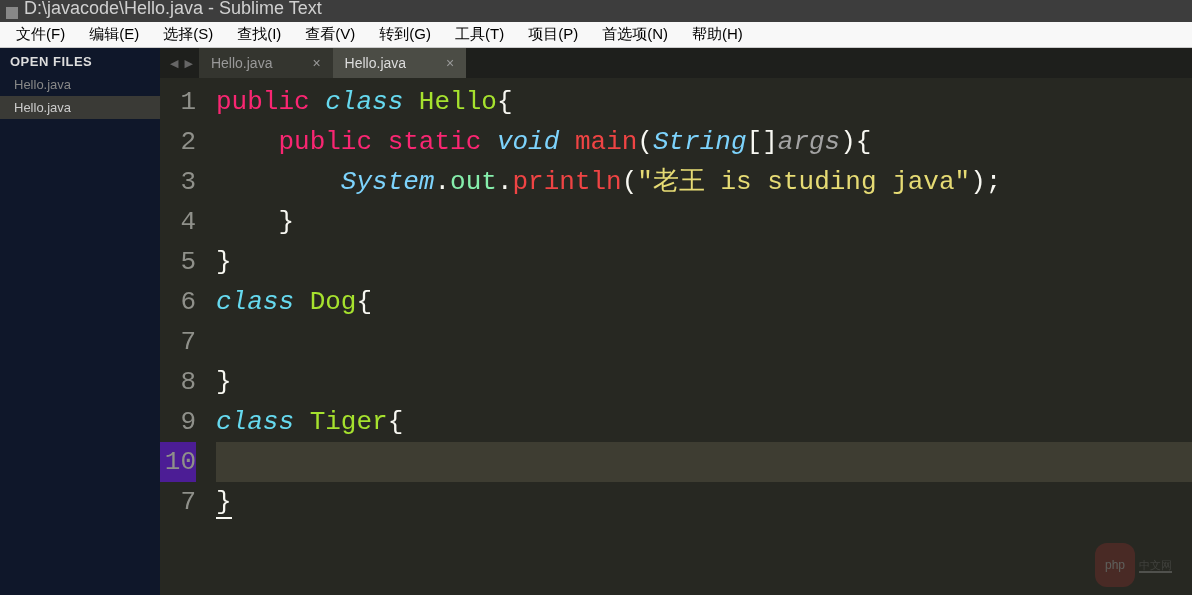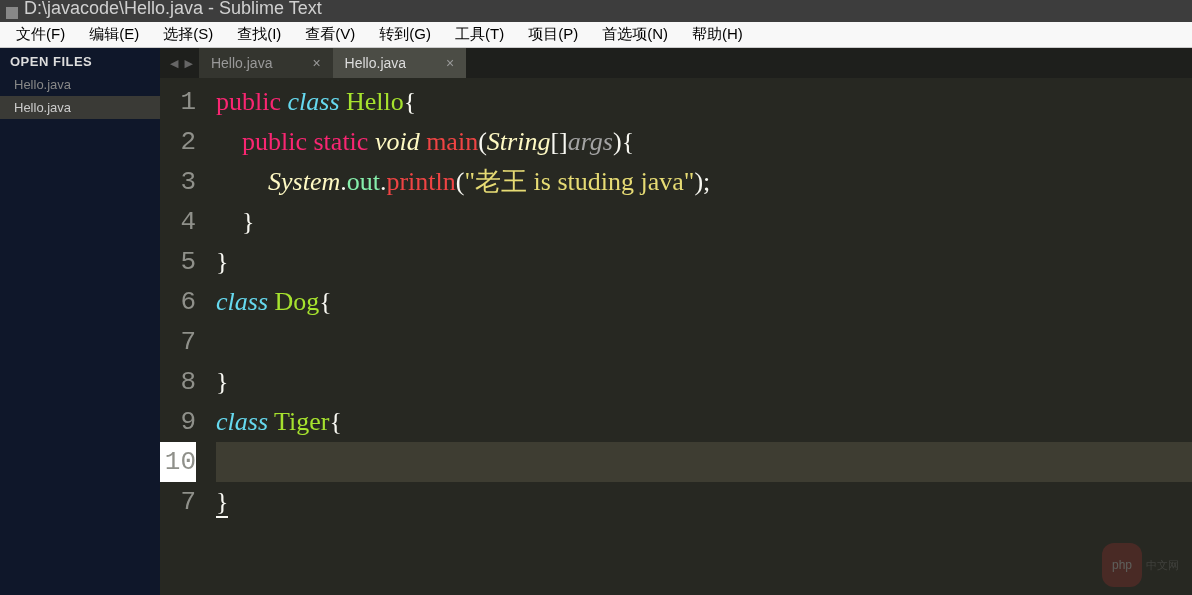--- a/index.html
+++ b/index.html
@@ -114,46 +114,47 @@
 }
 .gutter {
   width: 48px;
   text-align: right;
   color: #8f908a;
   padding: 4px 12px 0 0;
   user-select: none;
   background: #272822;
 }
 .gutter .ln { height: 40px; }
-.gutter .ln.current { background: #ffffff; }
+.gutter .ln.current { background: #4c1d95; }
 .code {
   flex: 1;
   padding: 4px 0 0 8px;
   white-space: pre;
   color: #f8f8f2;
 }
-.code .line { height: 40px; font-family: Liberation Serif, serif; }
+.code .line { height: 40px; }
 .code .line.current { background: #3e3d32; }
 .k-storage { color: #66d9ef; font-style: italic; }
 .k-keyword { color: #f92672; }
 .k-class { color: #a6e22e; }
 .k-func { color: #ef4444; }
-.k-type { color: #fef9c3; font-style: italic; }
+.k-type { color: #7dd3fc; font-style: italic; }
 .k-param { color: #a3a3a3; font-style: italic; }
 .k-string { color: #e6db74; }
 .k-var { color: #86efac; }
 .k-punc { color: #f8f8f2; }
 .cursor-u {
   border-bottom: 2px solid #f8f8f2;
 }
 .watermark {
   position: absolute;
-  right: 13px;
+  right: 20px;
   bottom: 10px;
   opacity: 0.25;
+  text-decoration: underline;
 }
 .wm-badge {
   display: inline-block;
   background: #b03030;
   color: #fff;
   border-radius: 12px;
   padding: 2px 10px;
   font-size: 12px;
   font-family: Arial, sans-serif;
 }

